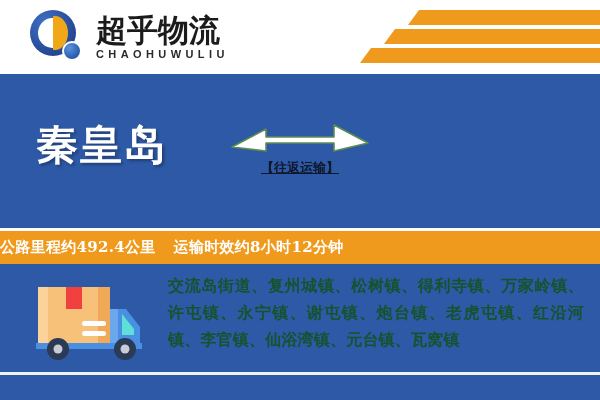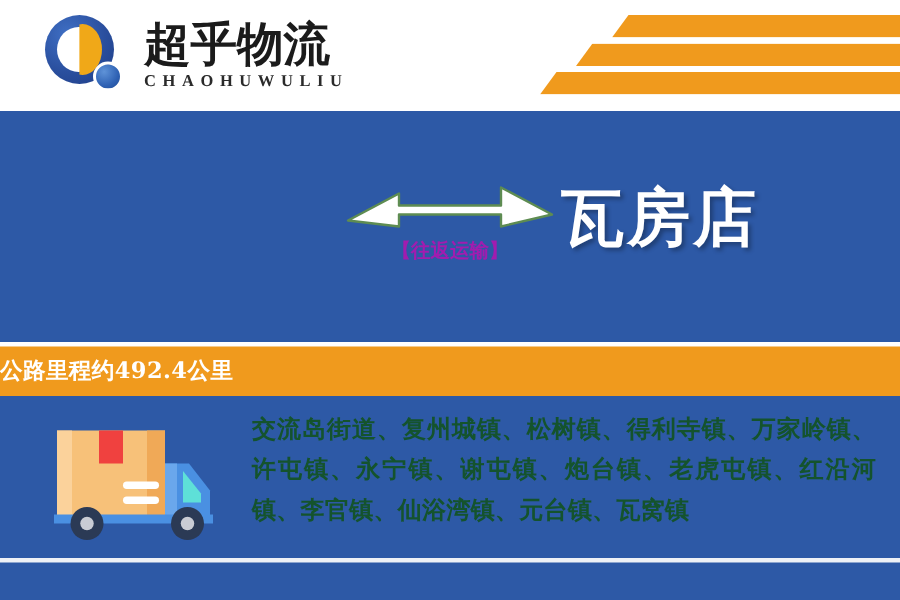--- a/index.html
+++ b/index.html
@@ -93,21 +93,20 @@
     letter-spacing: 0px;
     white-space: nowrap;
   }
   .brand-en {
     font-size: 11px;
     font-weight: bold;
     color: #2a2a2a;
     letter-spacing: 4.4px;
     margin-top: 2px;
     white-space: nowrap;
-    font-family: Liberation Serif, serif;
   }
 
   .stripes {
     position: absolute;
     right: 0; top: 6px;
     width: 250px; height: 62px;
   }
   .stripe {
     position: absolute;
     right: 0;
@@ -159,24 +158,25 @@
     position: relative;
     width: 144px;
     height: 34px;
     margin-top: 9px;
   }
   .note-round {
     margin-top: 6px;
     font-family: "DejaVu Sans", sans-serif;
     font-size: 13px;
     font-weight: bold;
-    color: #a21caf;
+    color: #0f172a;
     letter-spacing: 0px;
     white-space: nowrap;
     line-height: 1;
+    text-decoration: underline;
   }
 
   
   .info-bar {
     position: absolute;
     left: 0; top: 231px;
     width: 600px; height: 33px;
     background: #f09a1d;
     display: flex;
     align-items: center;
@@ -246,35 +246,36 @@
     <div class="stripes">
       <div class="stripe s1"></div>
       <div class="stripe s2"></div>
       <div class="stripe s3"></div>
     </div>
 
   </div>
 
   <div class="route-panel"></div>
 
-  <div class="city dest">瓦房店</div>
+  <div class="city origin">秦皇岛</div>
 
   <div class="route-mid">
 
     <div class="arrow-wrap">
       <svg width="144" height="34" viewBox="0 0 144 34" xmlns="http://www.w3.org/2000/svg">
         <polygon points="4,26 38,8 38,16 106,16 106,4 140,22 106,30 106,22 38,22 38,30" fill="#ffffff" stroke="#5e8c52" stroke-width="1.6" stroke-linejoin="round"></polygon>
       </svg>
     </div>
 
     <div class="note-round">【往返运输】</div>
   </div>
 
   <div class="info-bar">
     <span>公路里程约492.4公里</span>
+    <span>运输时效约8小时12分钟</span>
   </div>
 
   <div class="coverage">
     <div class="divider-line"></div>
   </div>
 
   <div class="truck">
     <svg width="118" height="82" viewBox="0 0 118 82" xmlns="http://www.w3.org/2000/svg">
 
       <path d="M78 28 L96 28 L110 46 L110 66 L78 66 Z" fill="#4a90e2"></path>

